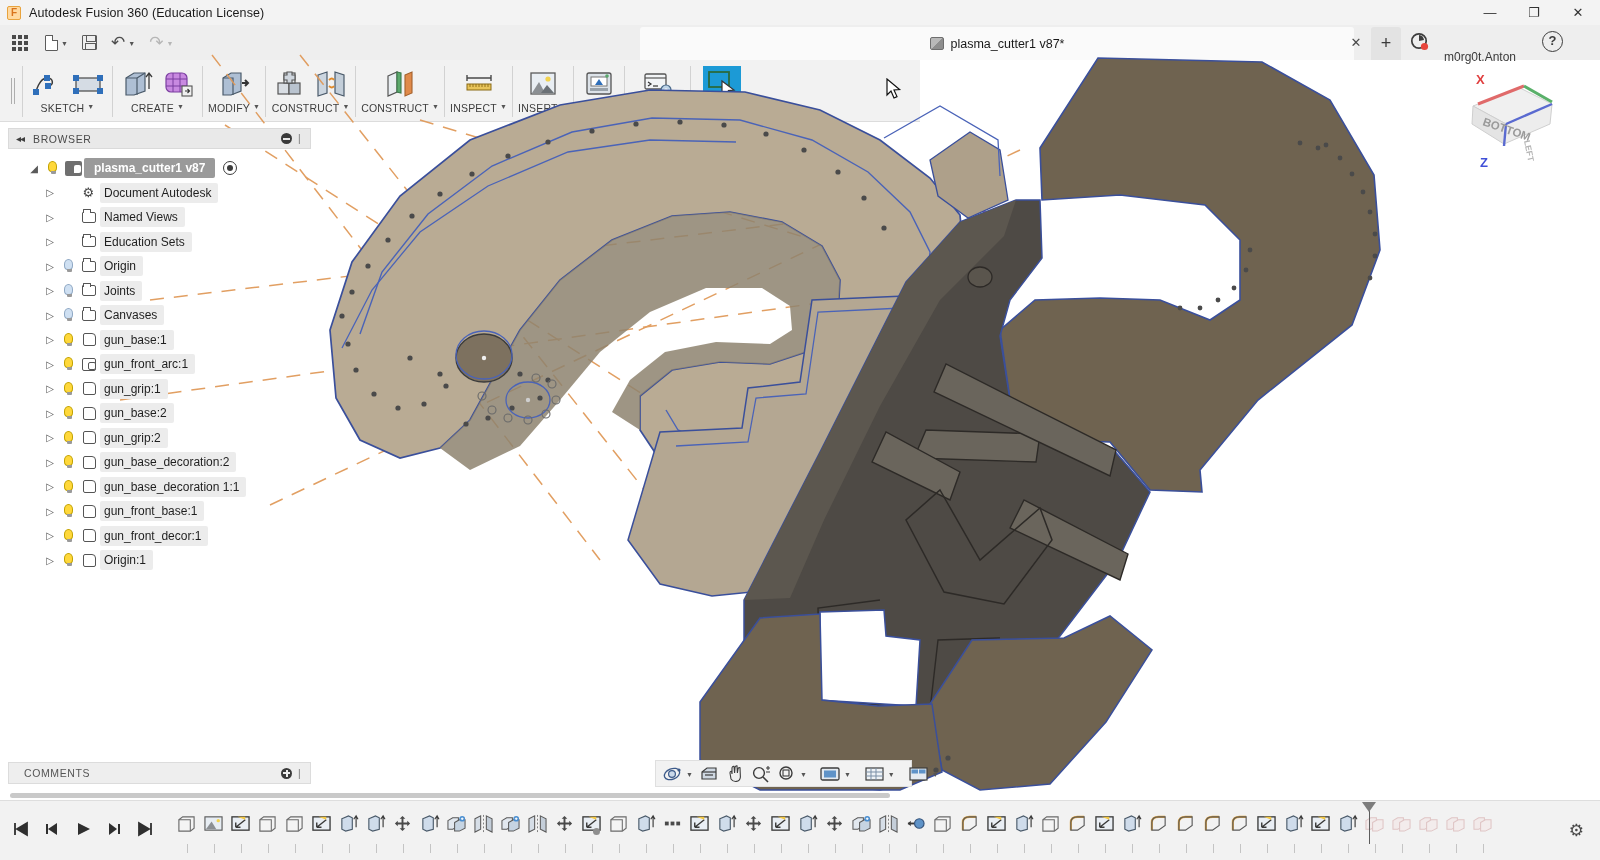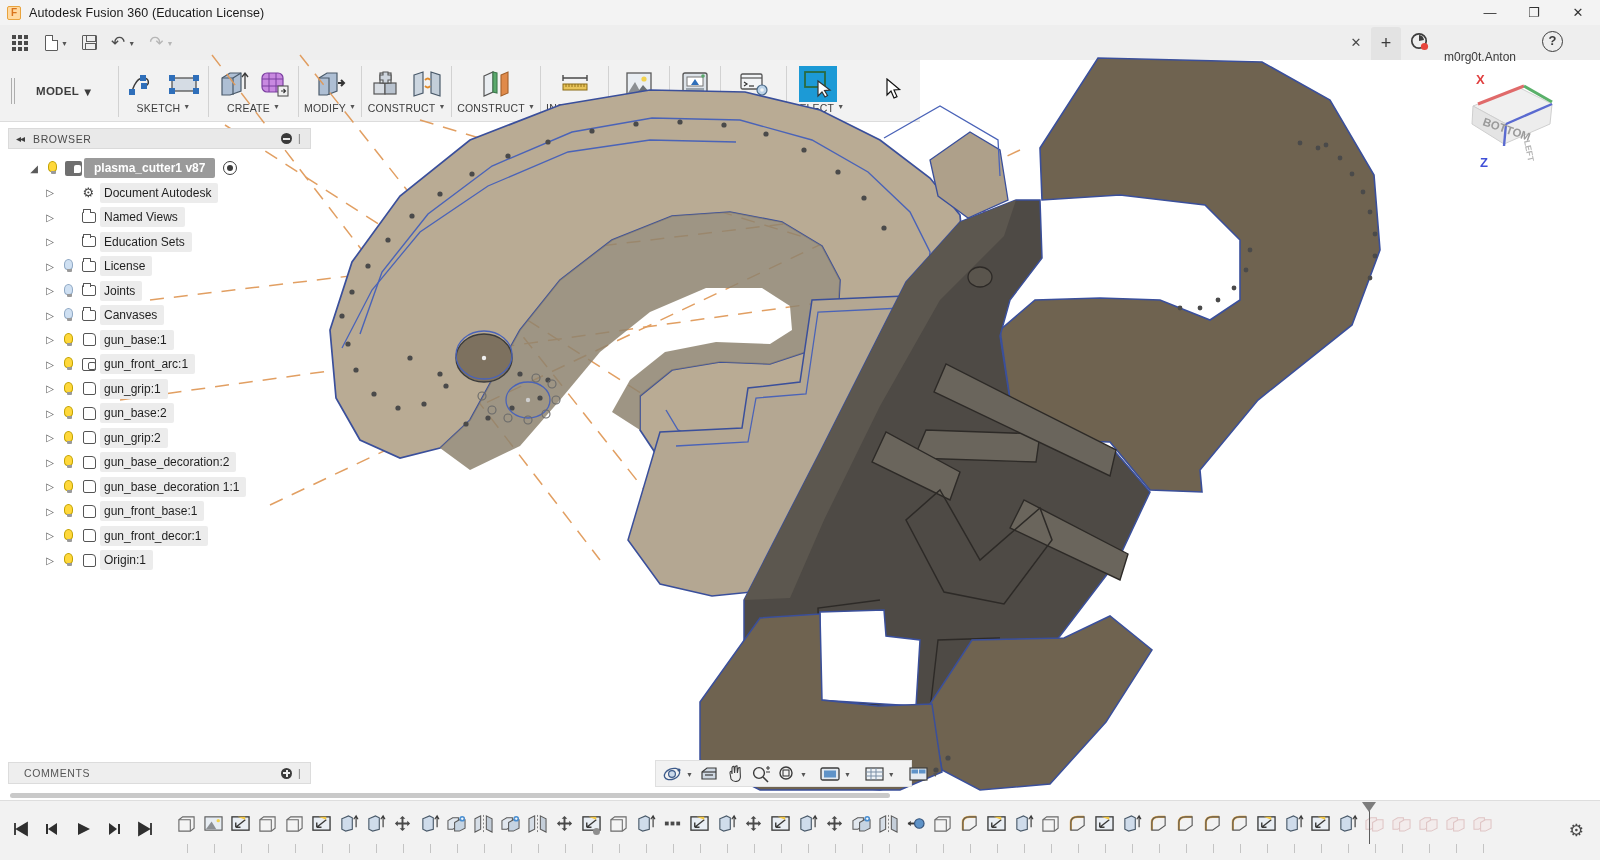--- a/index.html
+++ b/index.html
@@ -200,38 +200,38 @@
     <div class="qa-item">
       <span class="arrow-u">↶</span>
       <span class="caret">▼</span>
     </div>
     <div class="qa-item">
       <span class="arrow-r arrow-dis">↷</span>
       <span class="caret arrow-dis">▼</span>
     </div>
   </div>
 
+  <div class="doctab">
+    <div class="cube-mini"></div>
+    <div class="doctab-label">plasma_cutter1 v87*</div>
+  </div>
   <div class="tab-close">✕</div>
   <div class="tab-plus">+</div>
   <div class="job-icon">
     <svg width="20" height="20" viewBox="0 0 20 20">
       <circle cx="9" cy="9" r="7.2" fill="none" stroke="#3c3c3c" stroke-width="1.7"></circle>
       <path d="M9 3 A6 6 0 0 1 14 8 L9 9 Z" fill="#3c3c3c"></path>
       <circle cx="14.5" cy="14.5" r="3.6" fill="#e8453c"></circle>
     </svg>
   </div>
   <div class="acct">m0rg0t.Anton</div>
   <div class="helpq">?</div>
 
   <div class="ribbon">
     <div class="ribbon-grip"></div>
-    <div class="ws-sel">
-      <span>MODEL</span>
-      <span class="caret">▼</span>
-    </div>
     <div class="rsep"></div>
 
     <div class="rgroup">
       <div class="rgroup-icons">
         <div class="ricon">
           <svg width="30" height="28" viewBox="0 0 30 28">
             <path d="M4 22 C4 22 7 8 15 8 C22 8 22 16 16 16" fill="none" stroke="#3b3b3b" stroke-width="1.5"></path>
             <rect x="1" y="19" width="6" height="6" fill="#2f6fba"></rect>
             <rect x="12" y="5" width="6" height="6" fill="#2f6fba"></rect>
             <rect x="13" y="13" width="6" height="6" fill="#2f6fba"></rect>
@@ -644,21 +644,21 @@
           <span class="folder"></span>
         </span>
         <span class="tlabel">Education Sets</span>
       </div>
       <div class="trow">
         <span class="tarrow" style="margin-left:34px">▷</span>
         <span class="tbulb"><span class="bulb off"></span></span>
         <span class="ticon">
           <span class="folder"></span>
         </span>
-        <span class="tlabel">License</span>
+        <span class="tlabel">Origin</span>
       </div>
       <div class="trow">
         <span class="tarrow" style="margin-left:34px">▷</span>
         <span class="tbulb"><span class="bulb off"></span></span>
         <span class="ticon">
           <span class="folder"></span>
         </span>
         <span class="tlabel">Joints</span>
       </div>
       <div class="trow">

